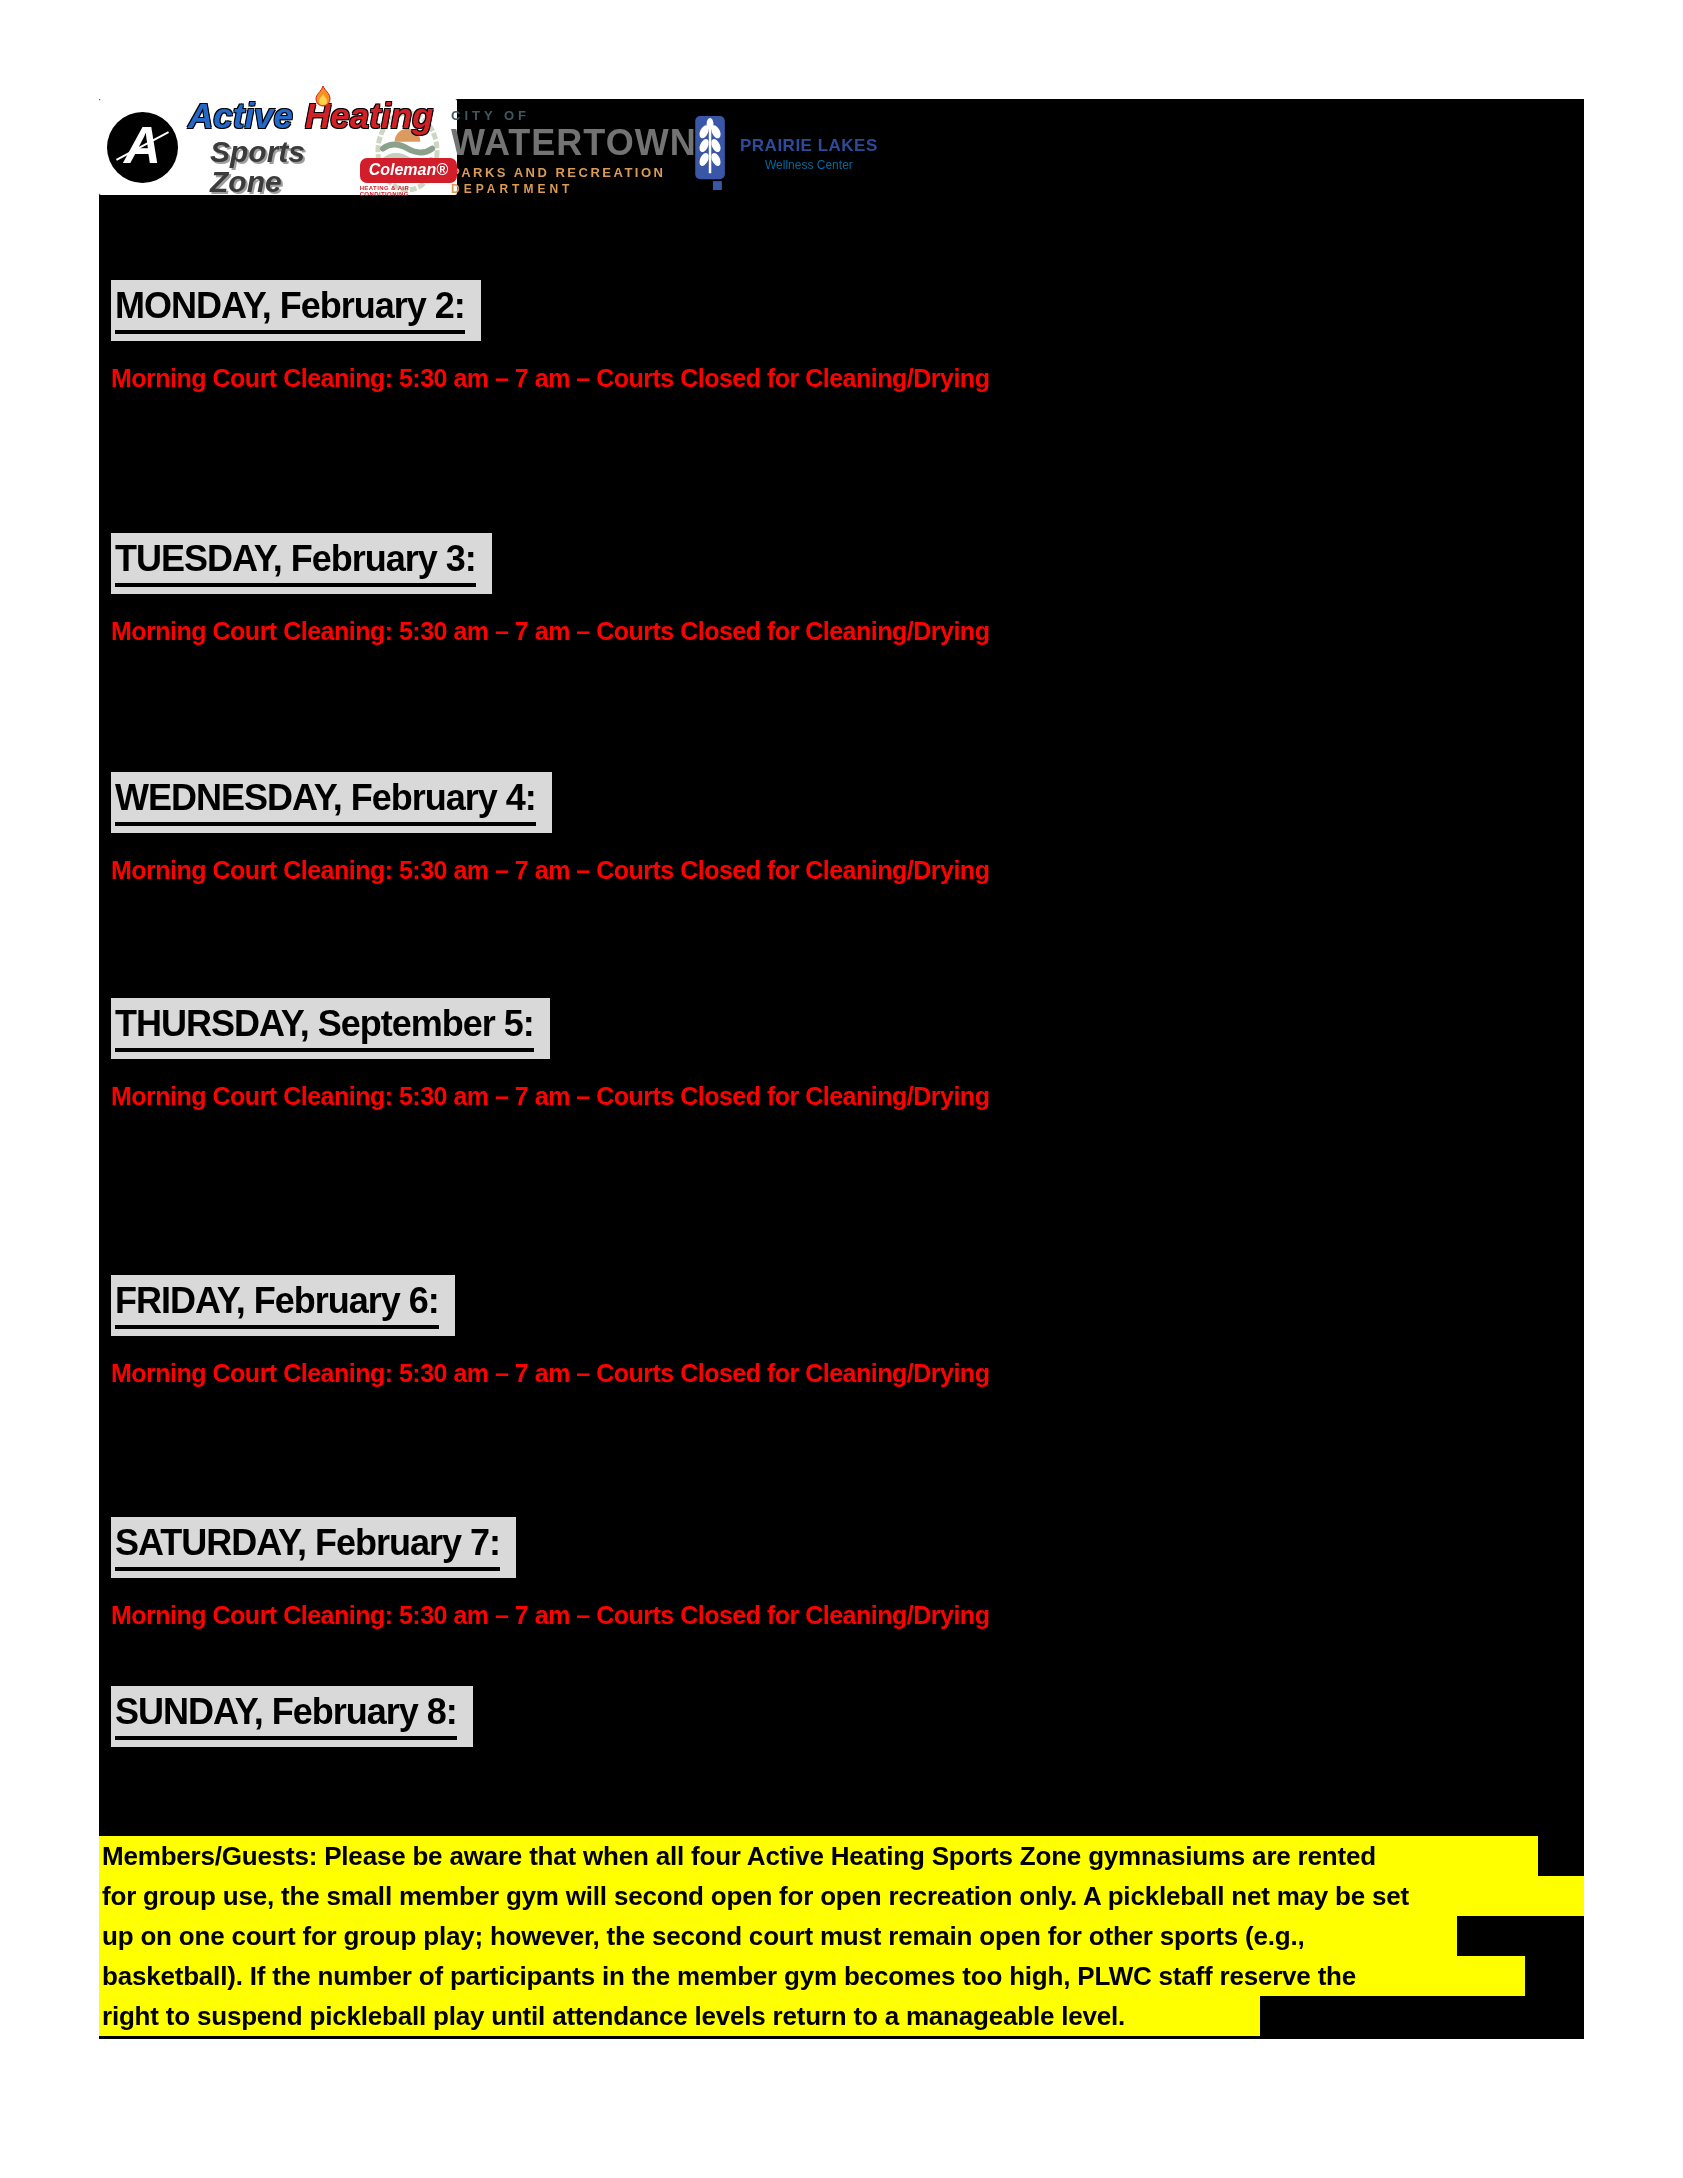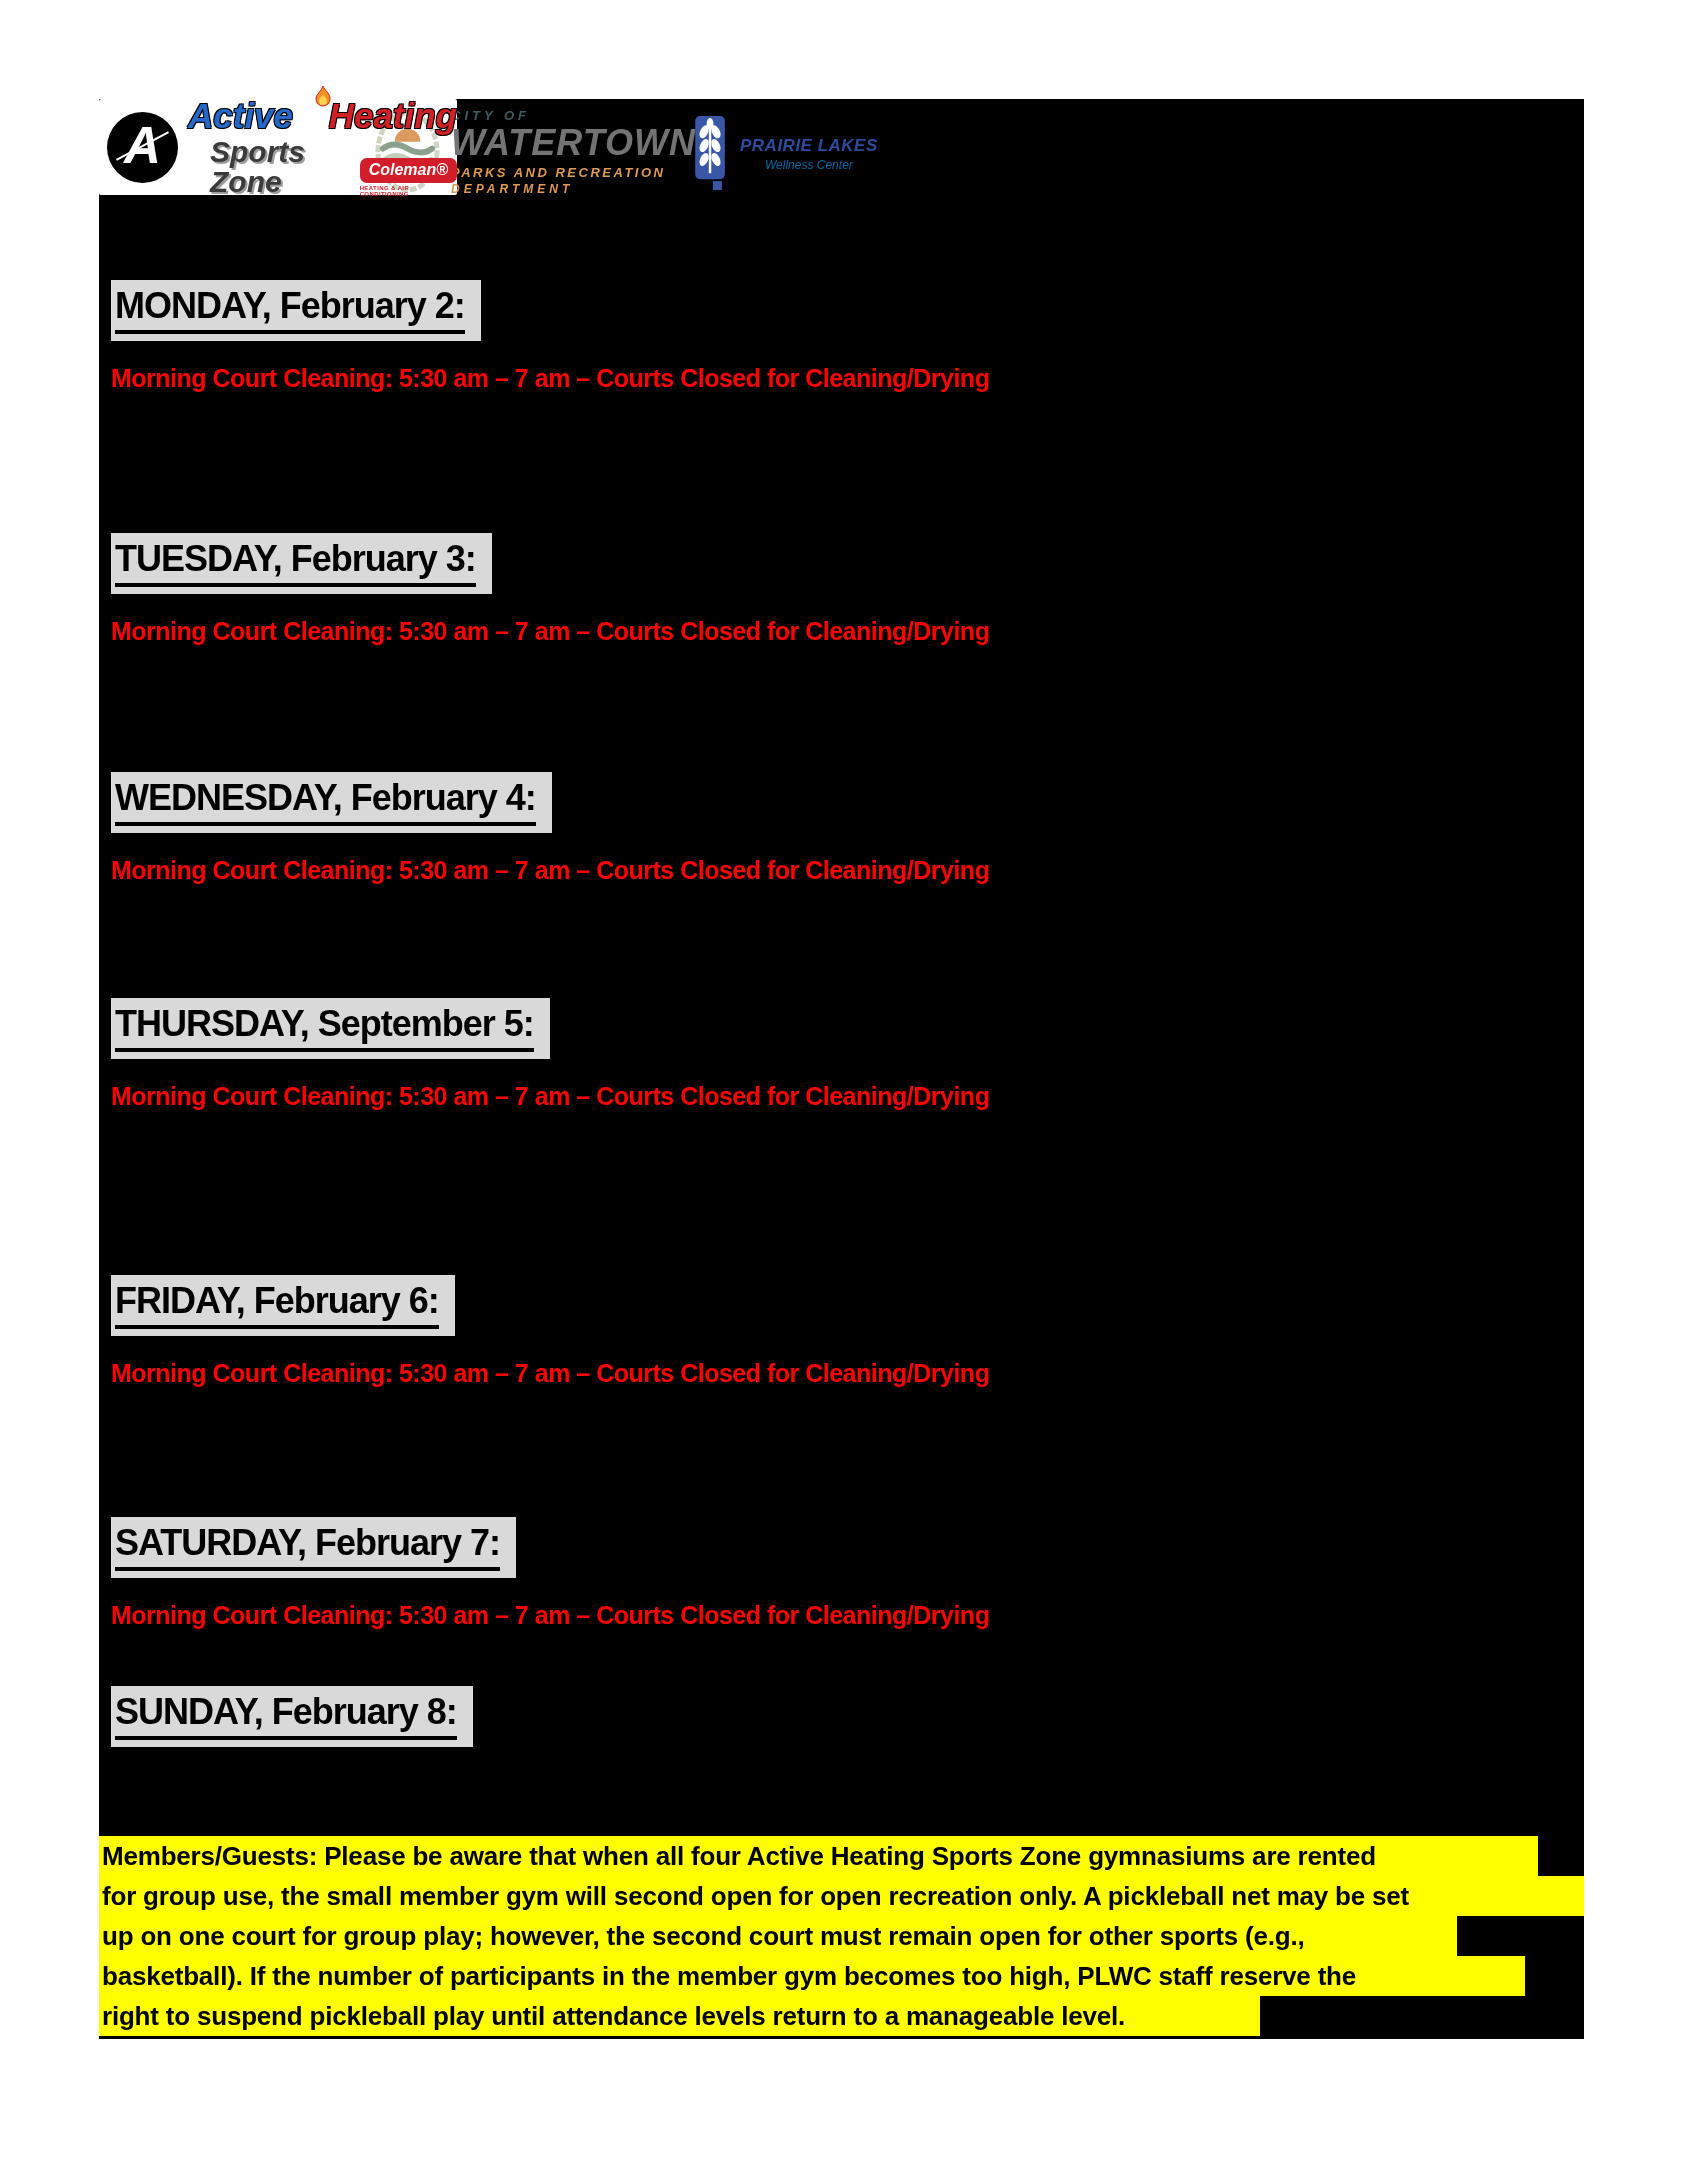--- a/index.html
+++ b/index.html
@@ -1,41 +1,41 @@
 <!DOCTYPE html>
 <html><head>
 <meta charset="utf-8">
 <style>
   html,body{margin:0;padding:0;background:#ffffff;}
   .page{position:relative;width:1683px;height:2178px;background:#ffffff;overflow:hidden;
         font-family:"Liberation Sans",sans-serif;}
   .sheet{position:absolute;left:99px;top:99px;width:1485px;height:1940px;background:#000000;}
 
   
-  .logo{position:absolute;display:flex;align-items:center;font-style:italic;}
+  .logo{position:absolute;display:flex;align-items:center;}
   .logo-watertown{left:275px;top:8px;height:89px;gap:10px;}
   .wt-text{display:flex;flex-direction:column;line-height:1;}
   .wt-cityof{color:#3e5a60;font-size:13px;font-weight:bold;letter-spacing:4px;margin-bottom:3px;}
   .wt-name{color:#737373;font-size:36px;font-weight:bold;letter-spacing:1px;margin-bottom:5px;}
   .wt-parks{color:#dc9a55;font-size:13px;font-weight:bold;letter-spacing:2.5px;margin-bottom:4px;}
   .wt-dept{color:#dc9a55;font-size:12px;font-weight:bold;letter-spacing:4px;}
 
   .logo-prairie{left:594px;top:17px;height:75px;gap:9px;}
   .pl-text{display:flex;flex-direction:column;line-height:1;}
   .pl-name{color:#2d4b9b;font-size:17px;font-weight:bold;letter-spacing:0.5px;margin-bottom:5px;}
   .pl-sub{color:#0369a1;font-size:12px;font-weight:normal;text-align:center;}
 
   .logo-active{left:770px;top:0px;width:358px;height:96px;background:#ffffff;border-radius:2px;
                display:flex;align-items:center;padding:0;box-sizing:border-box;}
   .ah-circle{position:relative;width:71px;height:71px;background:#000;border-radius:50%;
              margin-left:8px;flex:0 0 auto;display:flex;align-items:center;justify-content:center;}
   .ah-a{color:#fff;font-size:51px;font-weight:bold;font-style:italic;line-height:1;margin-top:-4px;}
   .ah-swoosh{position:absolute;left:6px;top:33px;width:59px;height:2px;background:#fff;transform:rotate(-28deg);}
   .ah-right{position:relative;display:flex;flex-direction:column;margin-left:10px;line-height:1;}
-  .ah-line1{display:flex;gap:12px;align-items:baseline;justify-content:space-between;}
+  .ah-line1{display:flex;gap:12px;align-items:baseline;}
   .ah-active{color:#2468c8;font-size:35px;font-weight:bold;font-style:italic;
              text-shadow:-1px -1px 0 #000,1px -1px 0 #000,-1px 1px 0 #000,1px 1px 0 #000;}
   .ah-heating{color:#d22027;font-size:35px;font-weight:bold;font-style:italic;
              text-shadow:-1px -1px 0 #000,1px -1px 0 #000,-1px 1px 0 #000,1px 1px 0 #000;}
   .ah-flame{position:absolute;left:127px;top:-12px;width:16px;height:22px;}
   .ah-line2{display:flex;align-items:flex-end;gap:12px;margin-top:4px;margin-left:22px;}
   .ah-sports{color:#3b3b3b;font-size:30px;font-weight:bold;font-style:italic;
              text-shadow:2px 2px 0 #9e9e9e;}
   .ah-brand{display:flex;flex-direction:column;align-items:center;line-height:1;}
   .ah-coleman{background:#d11e2a;color:#fff;font-size:16px;font-weight:bold;font-style:italic;

